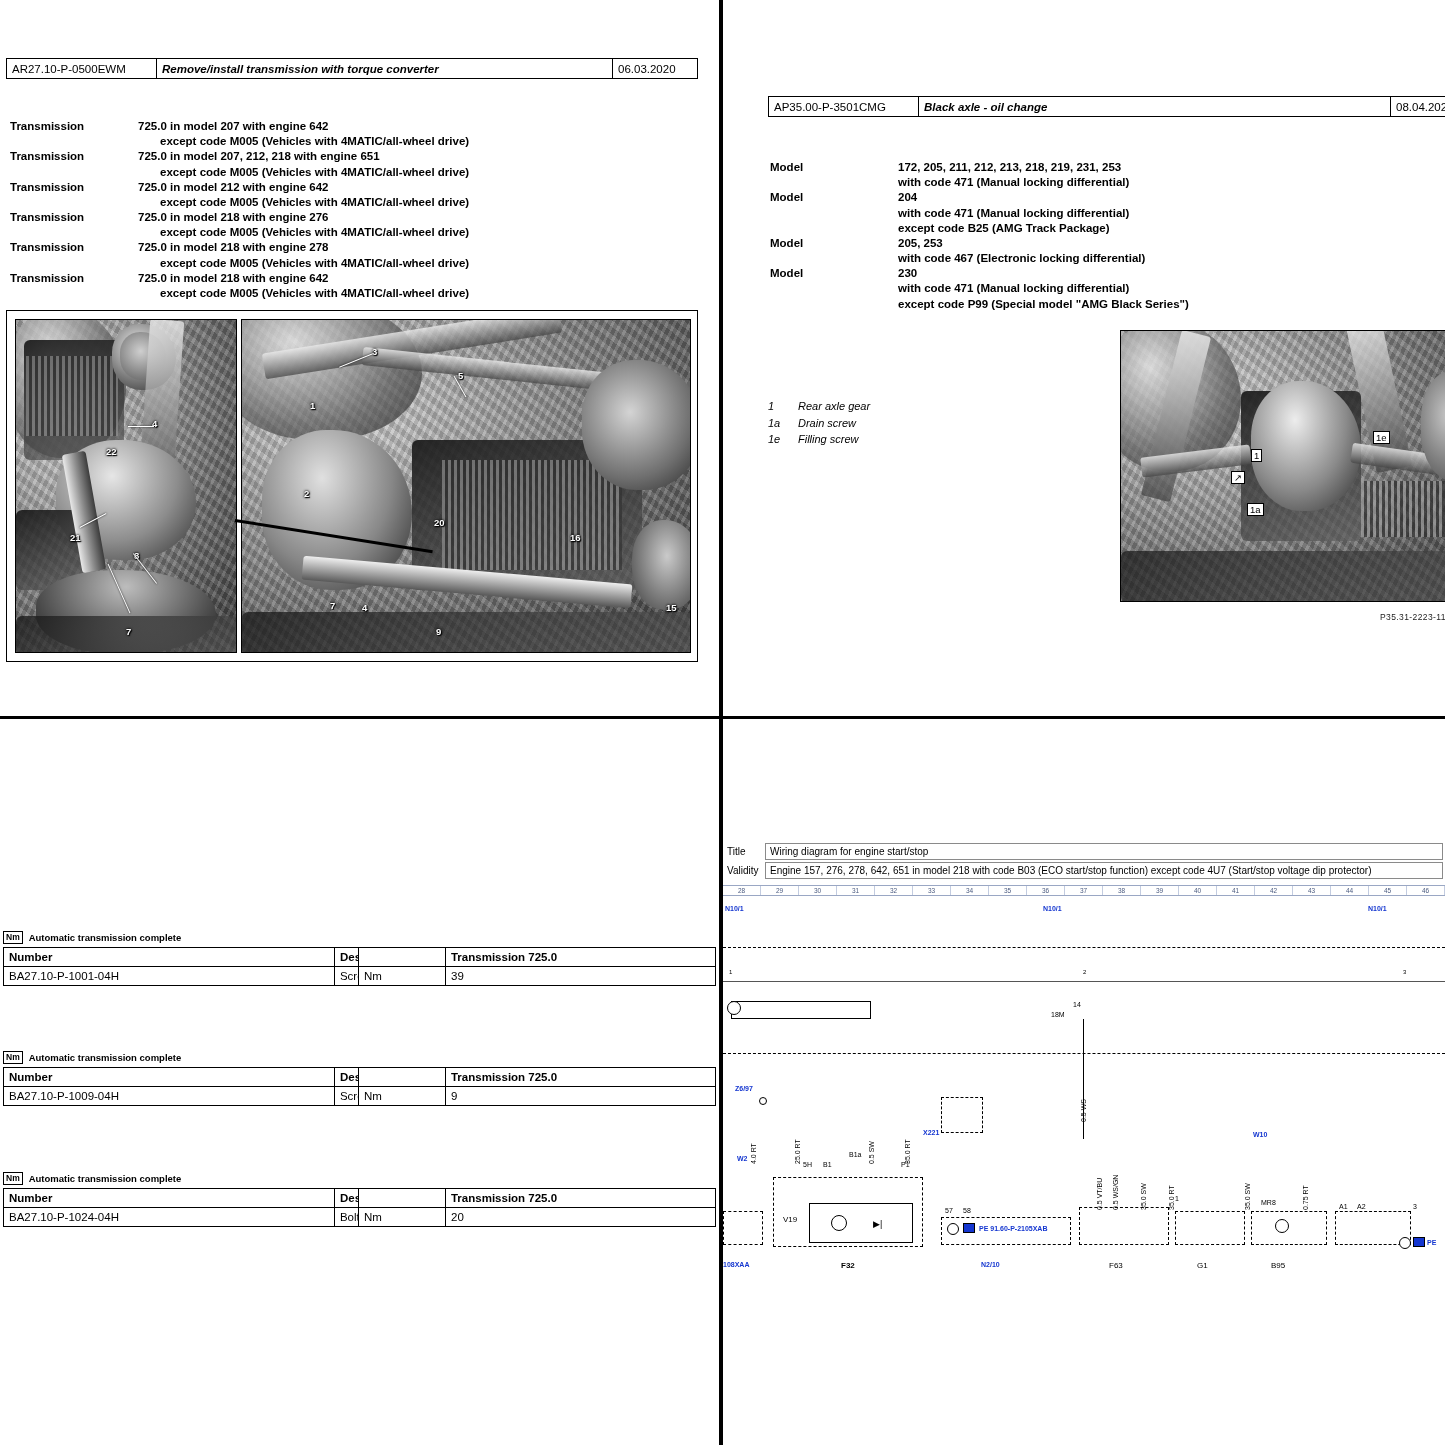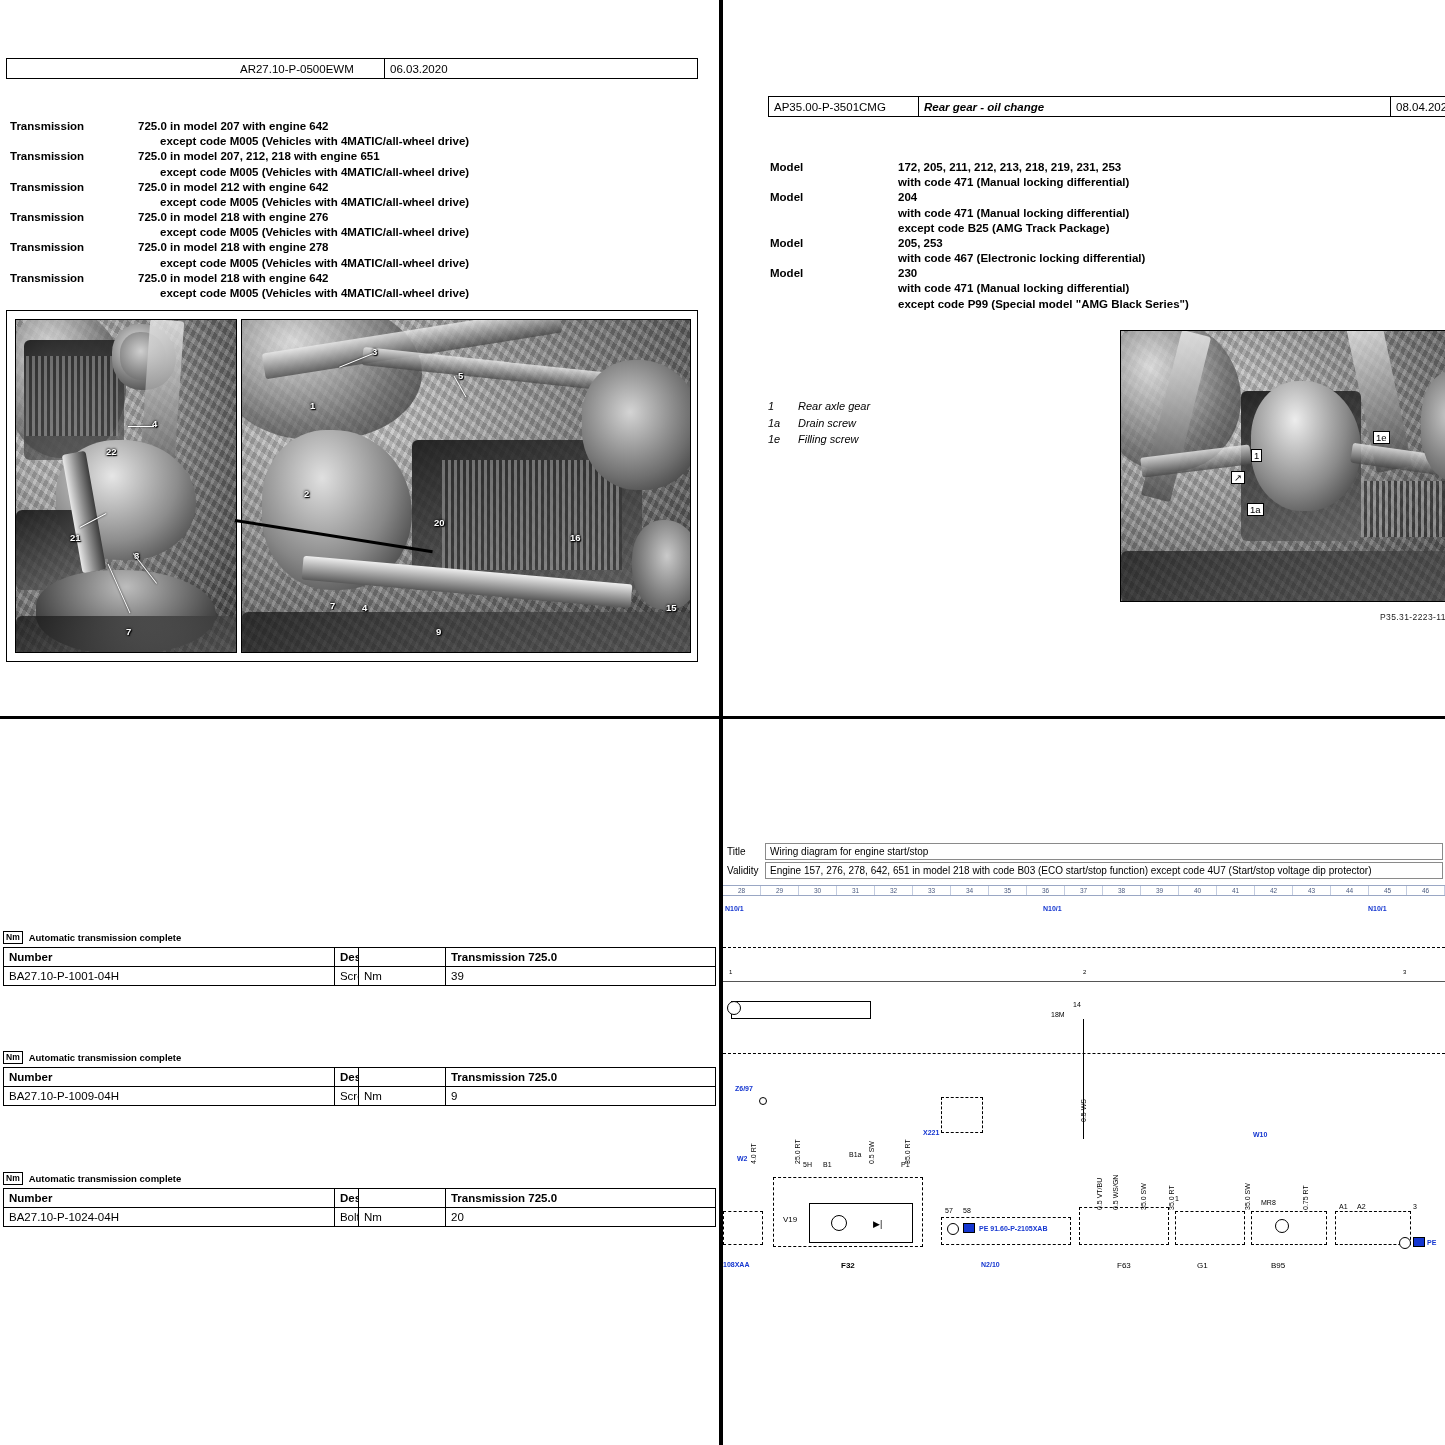--- a/index.html
+++ b/index.html
@@ -254,20 +254,21 @@
 <div class="page">
 
   <div class="v-divider"></div>
   <div class="h-divider-left"></div>
   <div class="h-divider-right"></div>
 
   <div class="quad" id="quad-tl">
 
     <div class="doc-header" style="position:absolute; left:6px; top:58px; width:692px;justify-content:center;">
       <div class="cell dh-id">AR27.10-P-0500EWM</div>
+      <div class="cell dh-title">Remove/install transmission with torque converter</div>
       <div class="cell dh-date">06.03.2020</div>
     </div>
 
     <div class="spec-table" style="position:absolute; left:10px; top:119px; width:690px;">
       <div class="spec-row">
         <div class="spec-label">Transmission</div>
         <div class="spec-val">725.0 in model 207 with engine 642</div>
       </div>
       <div class="spec-sub2">except code M005 (Vehicles with 4MATIC/all-wheel drive)</div>
       <div class="spec-row">
@@ -350,21 +351,21 @@
       </div>
 
       <div class="pointer-thick" style="left:228px; top:208px; width:200px; transform:rotate(9deg);"></div>
     </div>
   </div>
 
   <div class="quad" id="quad-tr">
 
     <div class="doc-header" style="position:absolute; left:8px; top:96px; width:708px;">
       <div class="cell dh-id">AP35.00-P-3501CMG</div>
-      <div class="cell dh-title">Rear gear - oil change</div>
+      <div class="cell dh-title">Black axle - oil change</div>
       <div class="cell dh-date">08.04.2020</div>
     </div>
 
     <div class="spec-table" style="position:absolute; left:10px; top:160px; width:700px;">
       <div class="spec-row">
         <div class="spec-label">Model</div>
         <div class="spec-val">172, 205, 211, 212, 213, 218, 219, 231, 253</div>
       </div>
       <div class="spec-sub">with code 471 (Manual locking differential)</div>
       <div class="spec-row">
@@ -586,21 +587,21 @@
 
       <div class="wd-comp" style="left:218px; top:332px; width:130px; height:28px;"></div>
       <div class="wd-circ" style="left:224px; top:338px; width:12px; height:12px;"></div>
       <div class="wd-box" style="left:240px; top:338px; width:12px; height:10px; background:#1436d0;"></div>
       <div class="wd-lbl blue" style="left:256px; top:340px;">PE 91.60-P-2105XAB</div>
       <div class="wd-lbl blue" style="left:258px; top:376px; font-weight:bold;">N2/10</div>
       <div class="wd-lbl" style="left:222px; top:322px;">57</div>
       <div class="wd-lbl" style="left:240px; top:322px;">58</div>
 
       <div class="wd-comp" style="left:356px; top:322px; width:90px; height:38px;"></div>
-      <div class="wd-lbl" style="left:394px; top:376px; font-size:8px;">F63</div>
+      <div class="wd-lbl" style="left:386px; top:376px; font-size:8px;">F63</div>
       <div class="wd-lbl rot" style="left:380px; top:318px;">0.5 VT/BU</div>
       <div class="wd-lbl rot" style="left:396px; top:318px;">0.5 WS/GN</div>
       <div class="wd-lbl rot" style="left:424px; top:318px;">35.0 SW</div>
 
       <div class="wd-comp" style="left:452px; top:326px; width:70px; height:34px;"></div>
       <div class="wd-lbl" style="left:474px; top:376px; font-size:8px;">G1</div>
       <div class="wd-lbl rot" style="left:452px; top:318px;">35.0 RT</div>
       <div class="wd-lbl" style="left:452px; top:310px;">1</div>
 
       <div class="wd-comp" style="left:528px; top:326px; width:76px; height:34px;"></div>

